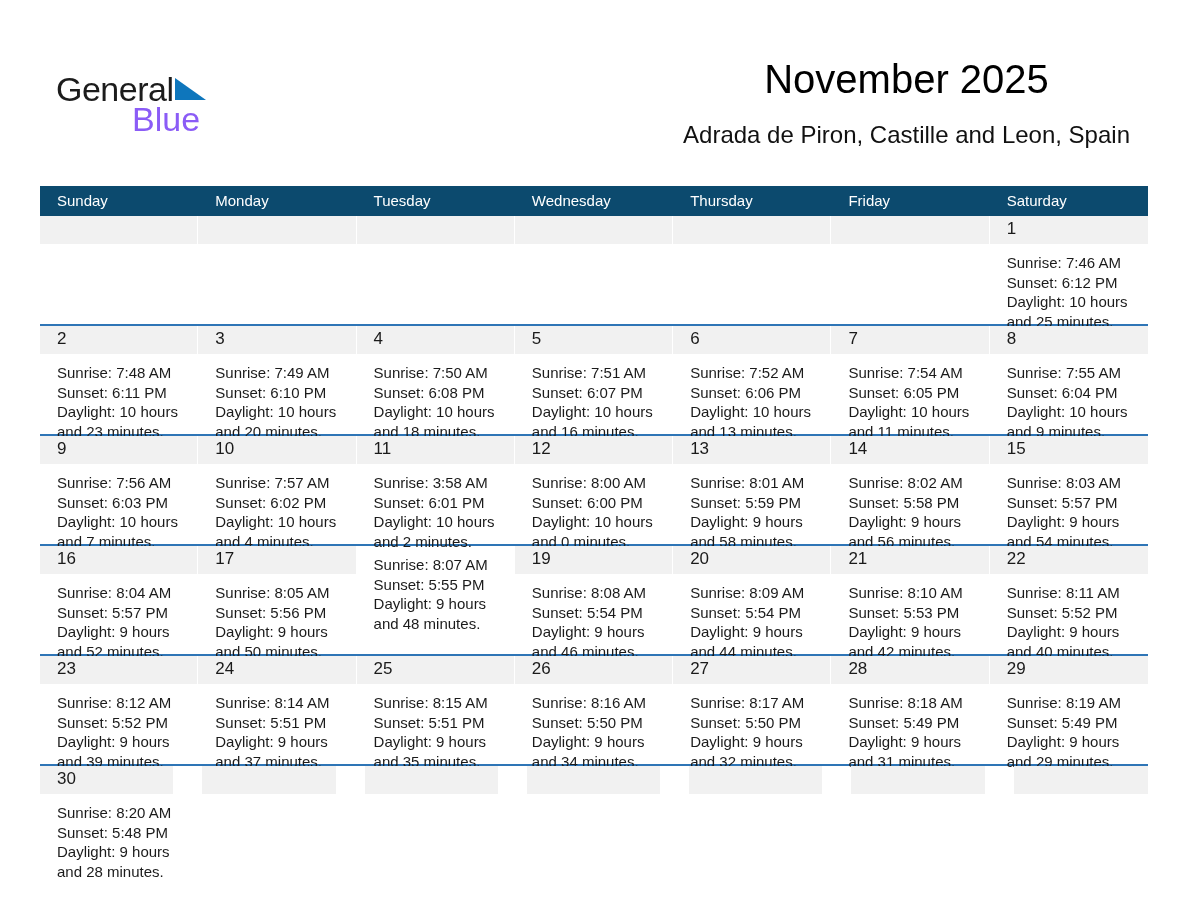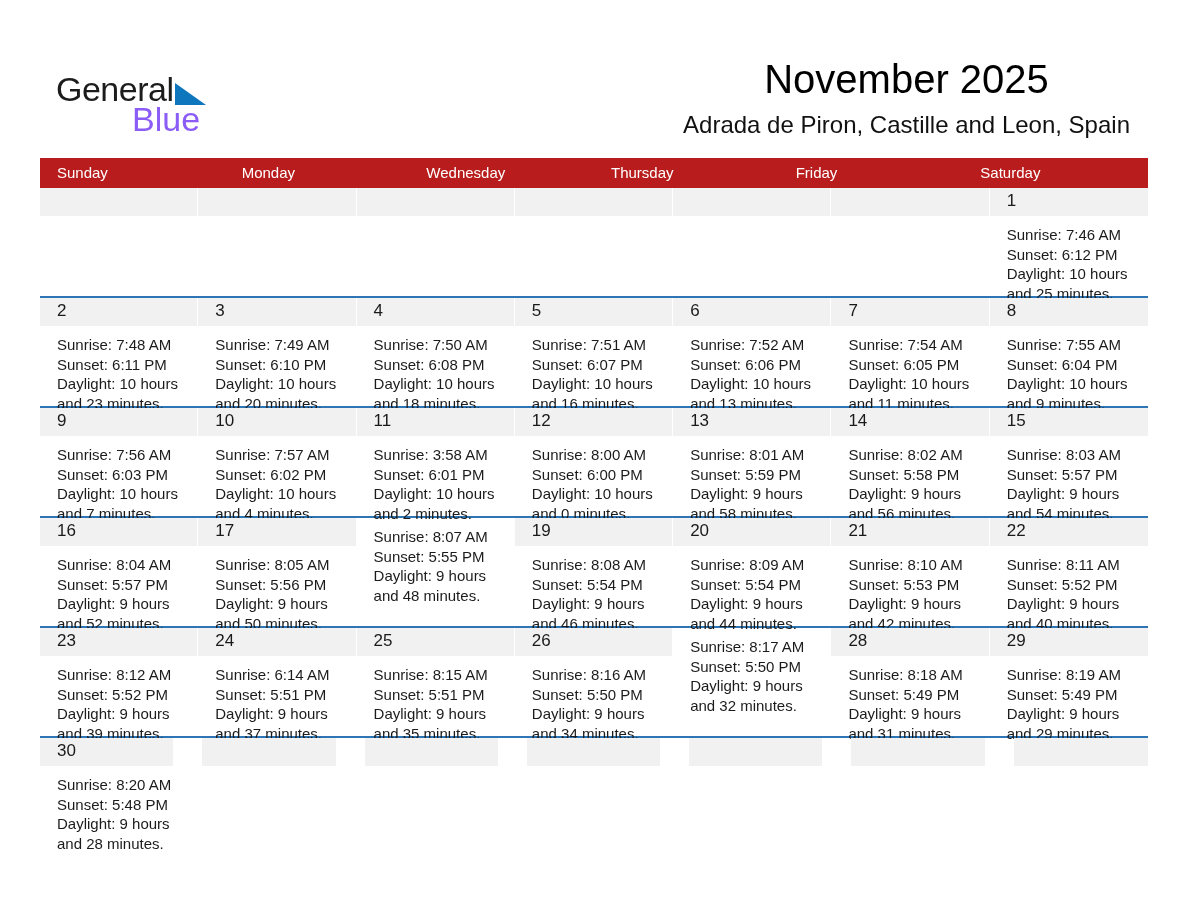--- a/index.html
+++ b/index.html
@@ -8,34 +8,34 @@
     width:1188px; height:918px;
     font-family:"Liberation Sans", sans-serif;
     color:#1a1a1a;
     position:relative;
     overflow:hidden;
   }
   .page { position:absolute; inset:0; background:#fff; }
 
   
   .logo { position:absolute; left:56px; top:72px; width:200px; }
-  .logo-row { display:flex; align-items:flex-end; }
+  .logo-row { display:flex; align-items:center; }
   .logo-general { font-size:34px; color:#1c1c1c; letter-spacing:-0.5px; line-height:1; }
   .logo-triangle { margin-left:2px; margin-bottom:1px; }
   .logo-blue { font-size:34px; color:#8b5cf6; line-height:1; margin-left:76px; margin-top:-4px; }
 
   
   .title-block { position:absolute; right:58px; top:56px; text-align:center; }
   .month-title { font-size:40px; color:#000; line-height:1.15; }
-  .location { font-size:24px; color:#111; margin-top:9px; }
+  .location { font-size:24px; color:#111; margin-top:19px; }
 
   
   .cal { position:absolute; left:40px; top:158px; width:1108px; }
   .weekday-row {
-    display:flex; background:#b91c1c; color:#fff; height:30px;
+    display:flex; background:#0c4a6e; color:#fff; height:30px;margin-top:28px;
   }
   .weekday-cell {
     flex:1 1 0; font-size:15px; padding:6px 0 0 17px;
     white-space:nowrap; overflow:hidden;
   }
   .week-row {
     display:flex; height:110px; border-bottom:2px solid #2E75B6;
     background:#fff;
   }
   .week-row:last-child { border-bottom:none;gap:28px; }
@@ -66,20 +66,21 @@
 
   <div class="title-block">
     <div class="month-title">November 2025</div>
     <div class="location">Adrada de Piron, Castille and Leon, Spain</div>
   </div>
 
   <div class="cal">
     <div class="weekday-row">
         <div class="weekday-cell">Sunday</div>
         <div class="weekday-cell">Monday</div>
+        <div class="weekday-cell">Tuesday</div>
         <div class="weekday-cell">Wednesday</div>
         <div class="weekday-cell">Thursday</div>
         <div class="weekday-cell">Friday</div>
         <div class="weekday-cell">Saturday</div>
       </div>
     <div>
         <div class="week-row">
           <div class="day-cell">
             <div class="daynum-band"><span class="daynum"></span></div>
             <div class="cell-body"></div>
@@ -314,21 +315,21 @@
             <div class="cell-body">
               <div class="detail-line">Sunrise: 8:12 AM</div>
               <div class="detail-line">Sunset: 5:52 PM</div>
               <div class="detail-line">Daylight: 9 hours</div>
               <div class="detail-line">and 39 minutes.</div>
             </div>
           </div>
           <div class="day-cell">
             <div class="daynum-band"><span class="daynum">24</span></div>
             <div class="cell-body">
-              <div class="detail-line">Sunrise: 6:14 AM</div>
+              <div class="detail-line">Sunrise: 8:14 AM</div>
               <div class="detail-line">Sunset: 5:51 PM</div>
               <div class="detail-line">Daylight: 9 hours</div>
               <div class="detail-line">and 37 minutes.</div>
             </div>
           </div>
           <div class="day-cell">
             <div class="daynum-band"><span class="daynum">25</span></div>
             <div class="cell-body">
               <div class="detail-line">Sunrise: 8:15 AM</div>
               <div class="detail-line">Sunset: 5:51 PM</div>
@@ -339,20 +340,21 @@
           <div class="day-cell">
             <div class="daynum-band"><span class="daynum">26</span></div>
             <div class="cell-body">
               <div class="detail-line">Sunrise: 8:16 AM</div>
               <div class="detail-line">Sunset: 5:50 PM</div>
               <div class="detail-line">Daylight: 9 hours</div>
               <div class="detail-line">and 34 minutes.</div>
             </div>
           </div>
           <div class="day-cell">
+            <div class="daynum-band"><span class="daynum">27</span></div>
             <div class="cell-body">
               <div class="detail-line">Sunrise: 8:17 AM</div>
               <div class="detail-line">Sunset: 5:50 PM</div>
               <div class="detail-line">Daylight: 9 hours</div>
               <div class="detail-line">and 32 minutes.</div>
             </div>
           </div>
           <div class="day-cell">
             <div class="daynum-band"><span class="daynum">28</span></div>
             <div class="cell-body">

